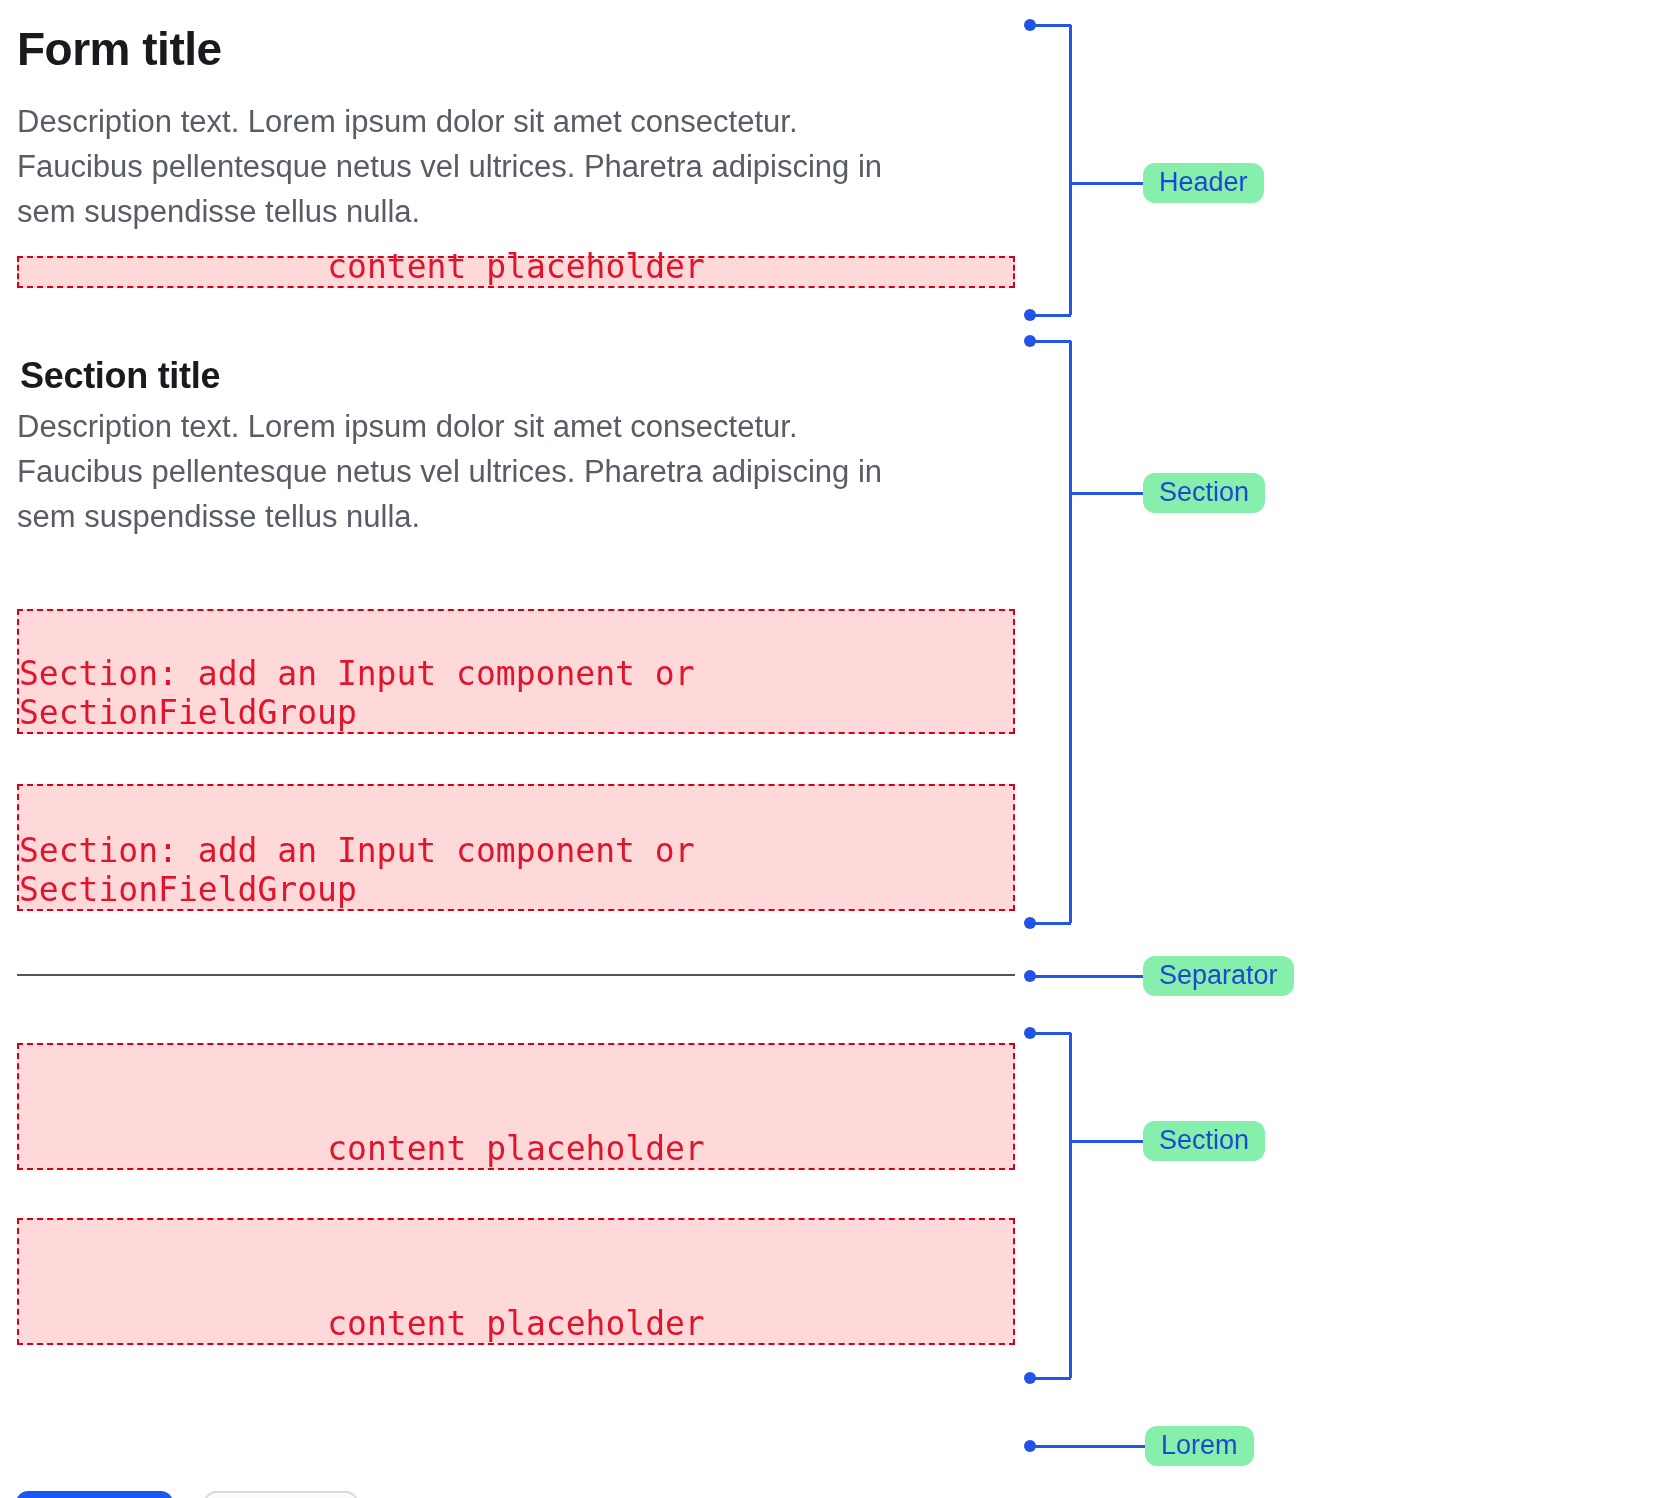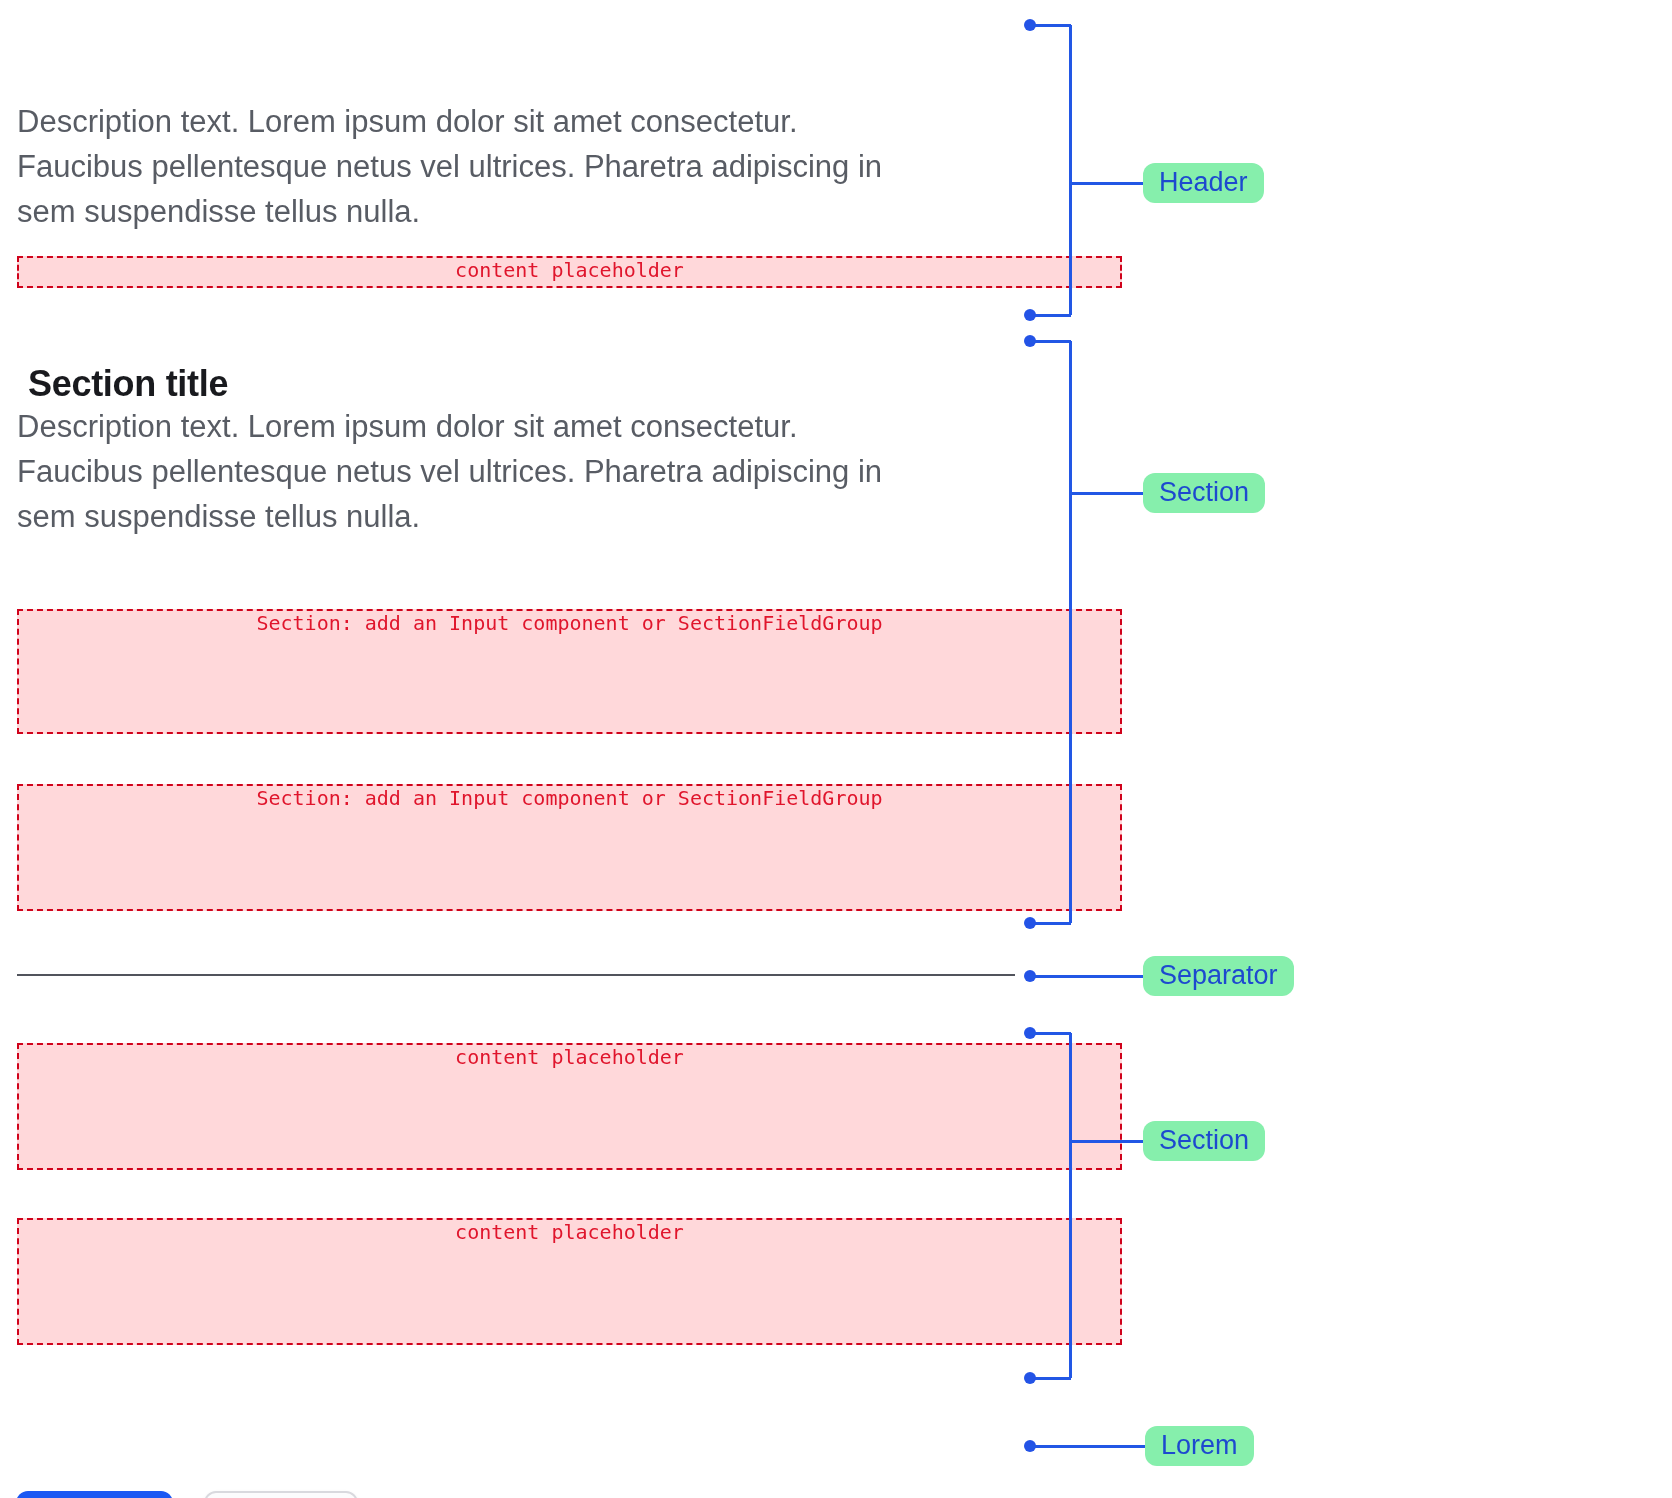--- a/index.html
+++ b/index.html
@@ -12,29 +12,29 @@
     position:absolute;left:17px;top:22px;margin:0;
     font-size:46px;font-weight:700;letter-spacing:-0.5px;color:#191a1e;
   }
   .desc{
     position:absolute;left:17px;margin:0;width:1000px;
     font-size:31px;line-height:45px;color:#585c64;white-space:pre-line;font-weight:400;
   }
   .desc.d1{top:99px;}
   .desc.d2{top:404px;}
   .section-title{
-    position:absolute;left:17px;top:352px;margin:11px;
+    position:absolute;left:17px;top:352px;margin:3px;
     font-size:36px;font-weight:700;letter-spacing:-0.3px;color:#191a1e;
   }
   .ph{
-    position:absolute;left:17px;width:1105px;box-sizing:border-box;
+    position:absolute;left:17px;width:998px;box-sizing:border-box;
     background:#ffd8da;border:2px dashed #d0021b;
-    display:flex;align-items:flex-start;justify-content:center;
+    display:flex;align-items:flex-end;justify-content:center;
     font-family:"DejaVu Sans Mono","Liberation Mono",monospace;
-    font-size:20px;color:#e0152c;
+    font-size:33px;color:#e0152c;
   }
   .ph-thin{top:256px;height:32px;}
   .ph-b1{top:609px;height:125px;}
   .ph-b2{top:784px;height:127px;}
   .ph-b3{top:1043px;height:127px;}
   .ph-b4{top:1218px;height:127px;}
   .separator{
     position:absolute;left:17px;top:974px;width:998px;height:0;
     border-top:2px solid #51545c;
   }
@@ -63,20 +63,21 @@
     padding:5px 16px 7px;border-radius:12px;
     background:#86efac;color:#1d49cf;font-size:27px;line-height:28px;font-weight:400;
     white-space:nowrap;
   }
 </style>
 </head>
 <body>
 
 <div class="canvas">
 
+  <h1 class="form-title">Form title</h1>
 
   <p class="desc d1">Description text. Lorem ipsum dolor sit amet consectetur.
 Faucibus pellentesque netus vel ultrices. Pharetra adipiscing in
 sem suspendisse tellus nulla.</p>
 
   <div class="ph ph-thin">
     <span>content placeholder</span>
   </div>
 
   <h2 class="section-title">Section title</h2>

